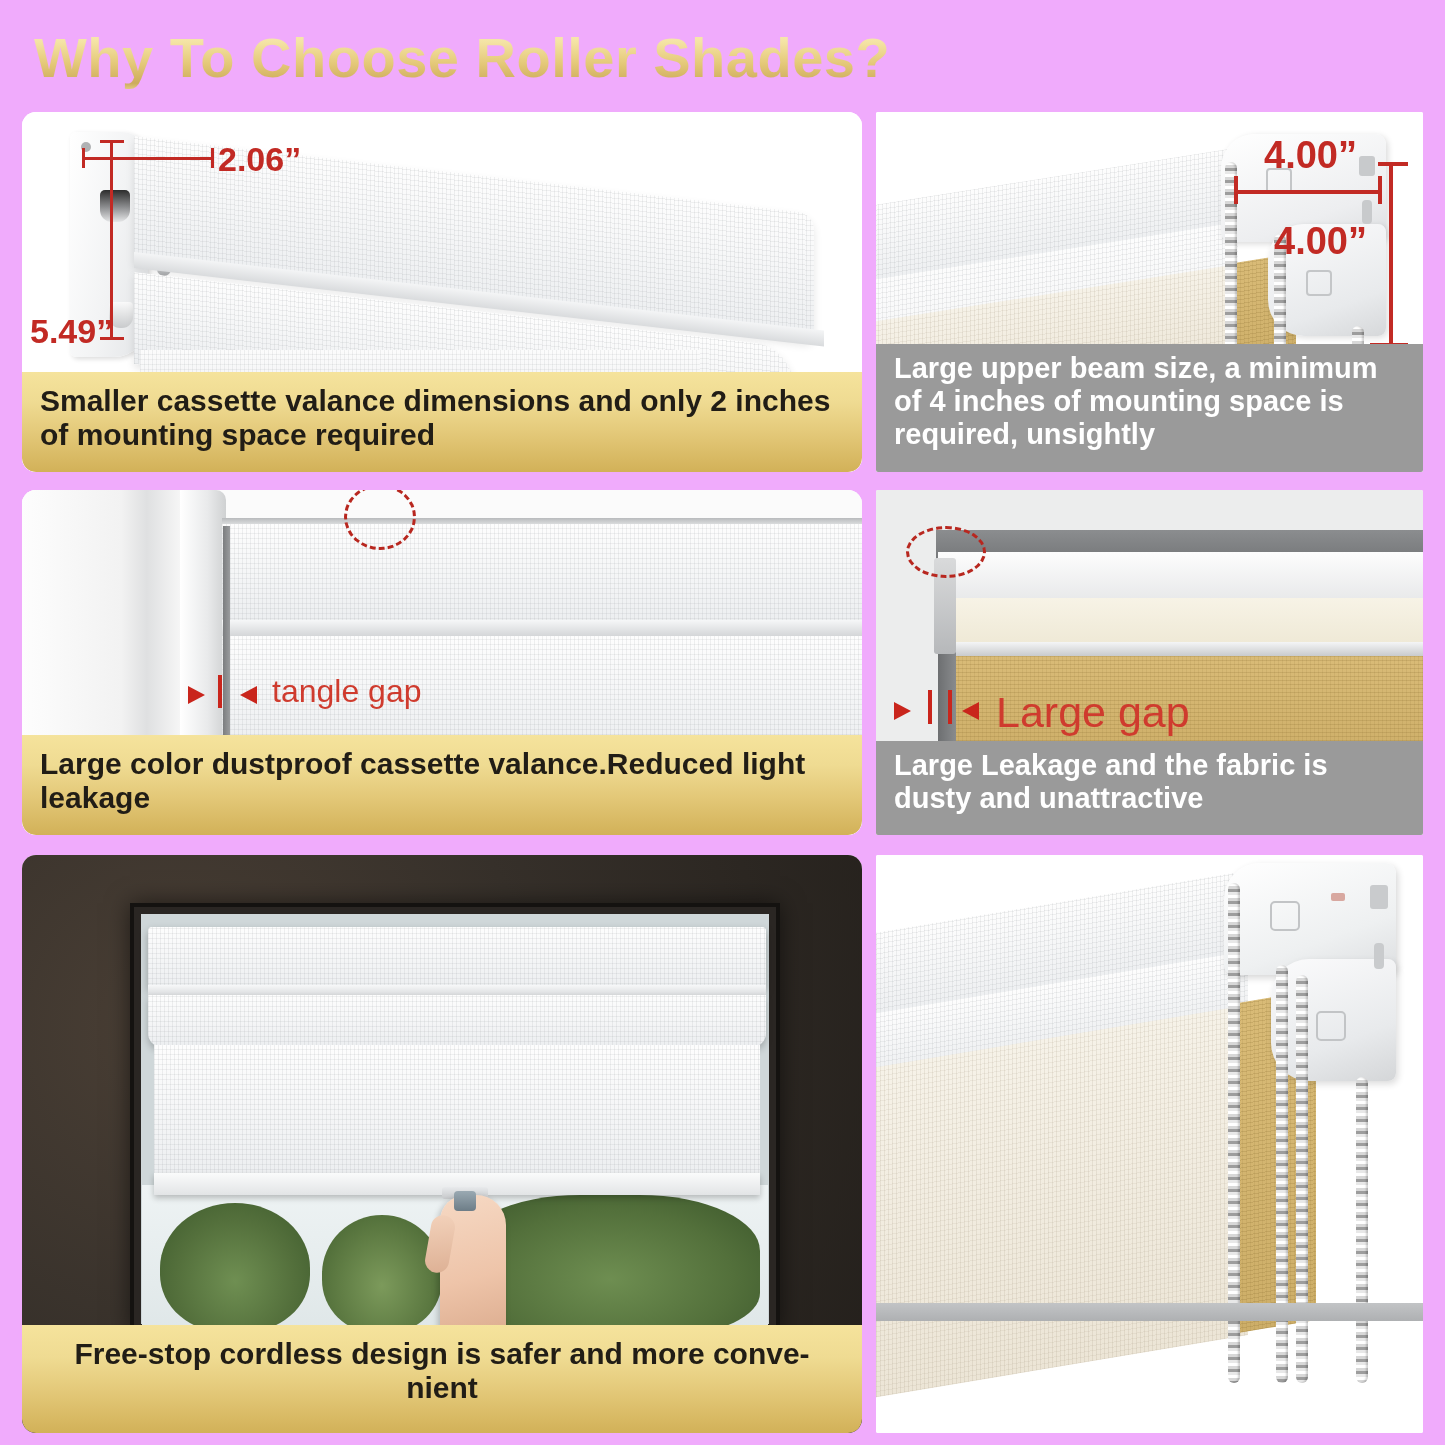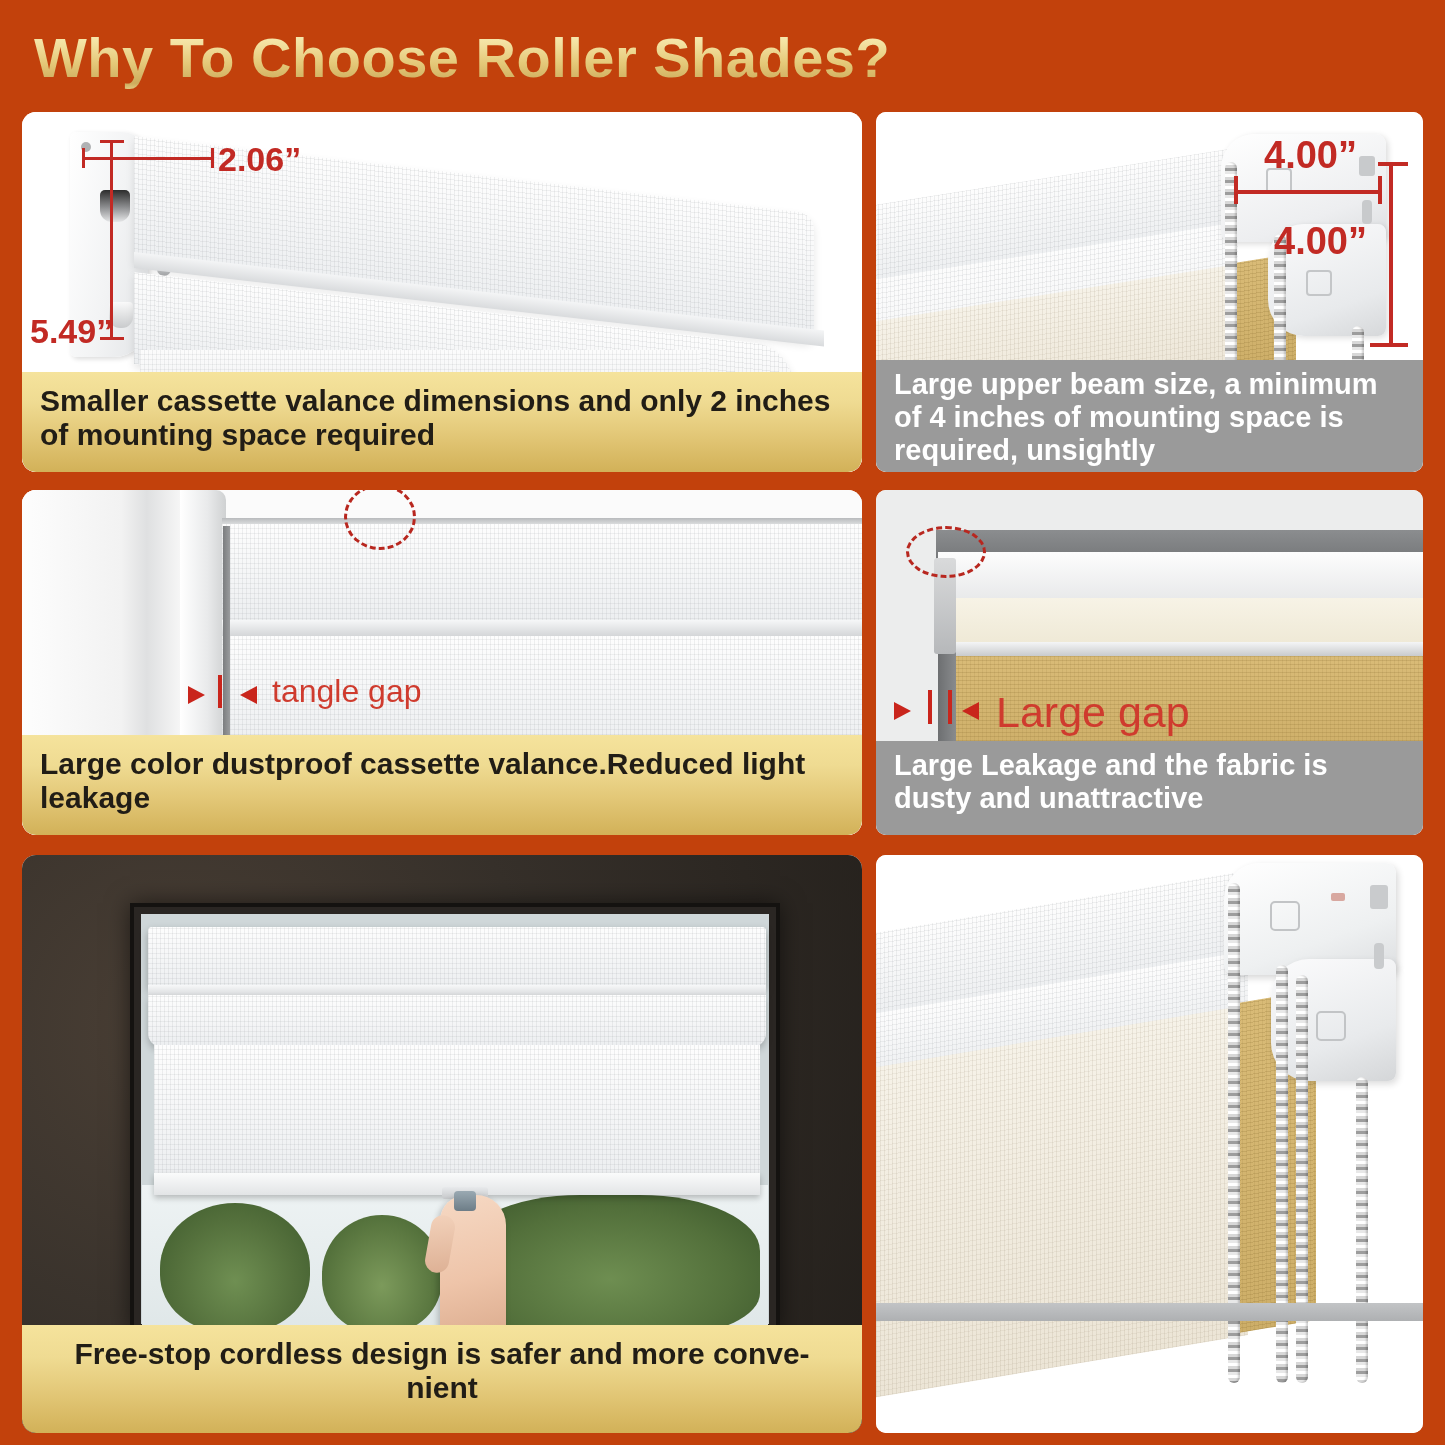--- a/index.html
+++ b/index.html
@@ -2,37 +2,37 @@
 <html><head>
 <meta charset="utf-8">
 <style>
   * { margin:0; padding:0; box-sizing:border-box; }
   html,body { width:1445px; height:1445px; }
   body {
     background:#262322;
     font-family:"Liberation Sans", sans-serif;
     overflow:hidden;
   }
-  .page { position:relative; width:1445px; height:1445px; background:#c2410c; }
+  .page { position:relative; width:1445px; height:1445px; background:#f0abfc; }
 
   
   .title {
     position:absolute; left:34px; top:22px; width:1380px; height:72px;
     font-size:56px; font-weight:bold; letter-spacing:0.5px;
     line-height:72px; white-space:nowrap;
     background:linear-gradient(180deg,#fdf1c0 0%,#f4e3a4 28%,#e4c878 58%,#cdab5c 85%,#f3e49f 100%);
     -webkit-background-clip:text; background-clip:text;
     color:transparent; -webkit-text-fill-color:transparent;
     text-shadow:none;
   }
 
   
   .panel { position:absolute; overflow:hidden; background:#fff; }
   .panel.left  { border-radius:14px; }
-  .panel.right { border-radius:10px; }
+  .panel.right { border-radius:2px; }
 
   .p1 { left:22px;  top:112px;  width:840px; height:360px; }
   .p2 { left:876px; top:112px;  width:547px; height:360px; }
   .p3 { left:22px;  top:490px;  width:840px; height:345px; }
   .p4 { left:876px; top:490px;  width:547px; height:345px; }
   .p5 { left:22px;  top:855px;  width:840px; height:578px; }
   .p6 { left:876px; top:855px;  width:547px; height:578px; }
 
   .art { position:absolute; inset:0; overflow:hidden; }
 
@@ -43,21 +43,21 @@
     font-weight:bold; line-height:1.14;
   }
   .cap.gold {
     background:linear-gradient(180deg,#f5e39c 0%,#efdb92 30%,#e3c878 62%,#d2b158 100%);
     color:#211d16; font-size:30px;
     border-bottom-left-radius:14px; border-bottom-right-radius:14px;
     height:100px;
   }
   .cap.gold.tall { height:108px;text-align:center; }
   .cap.grey {
-    background:#9a9a9a; color:#fff; font-size:29px; height:112px;
+    background:#9a9a9a; color:#fff; font-size:29px; height:128px;
     padding-top:8px;
   }
   .cap.grey.two { height:94px; }
 
   
   .fab-white {
     background:
       repeating-linear-gradient(90deg, rgba(140,145,150,.13) 0 1px, rgba(255,255,255,0) 1px 4px),
       repeating-linear-gradient(0deg, rgba(120,125,130,.10) 0 1px, rgba(255,255,255,0) 1px 5px),
       linear-gradient(180deg,#fdfdfd,#eceef0);

